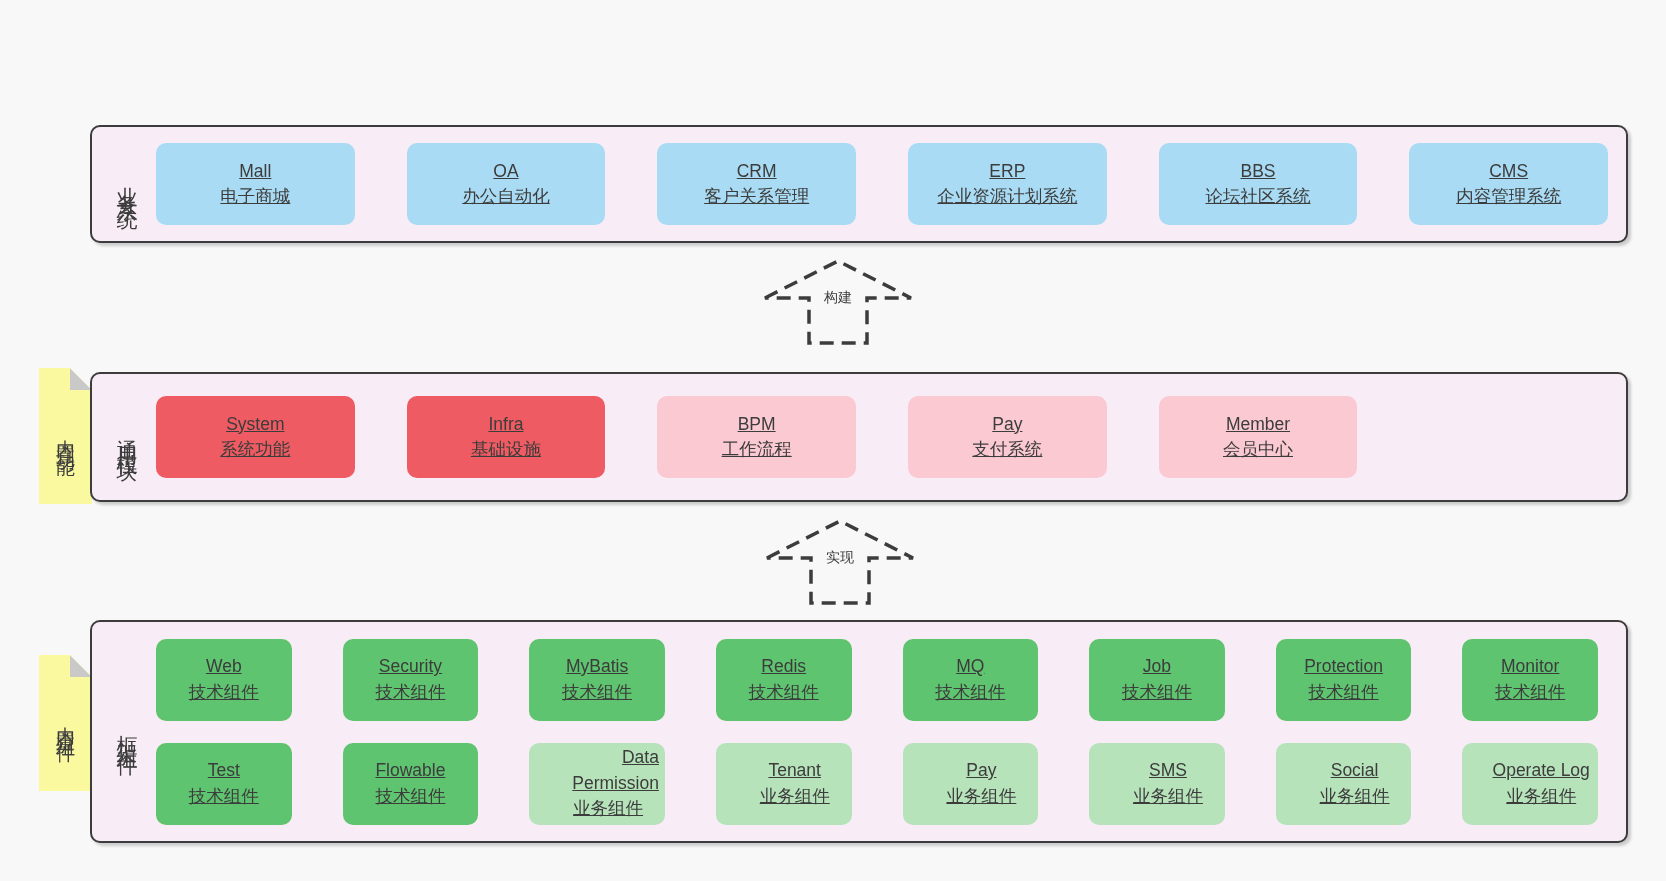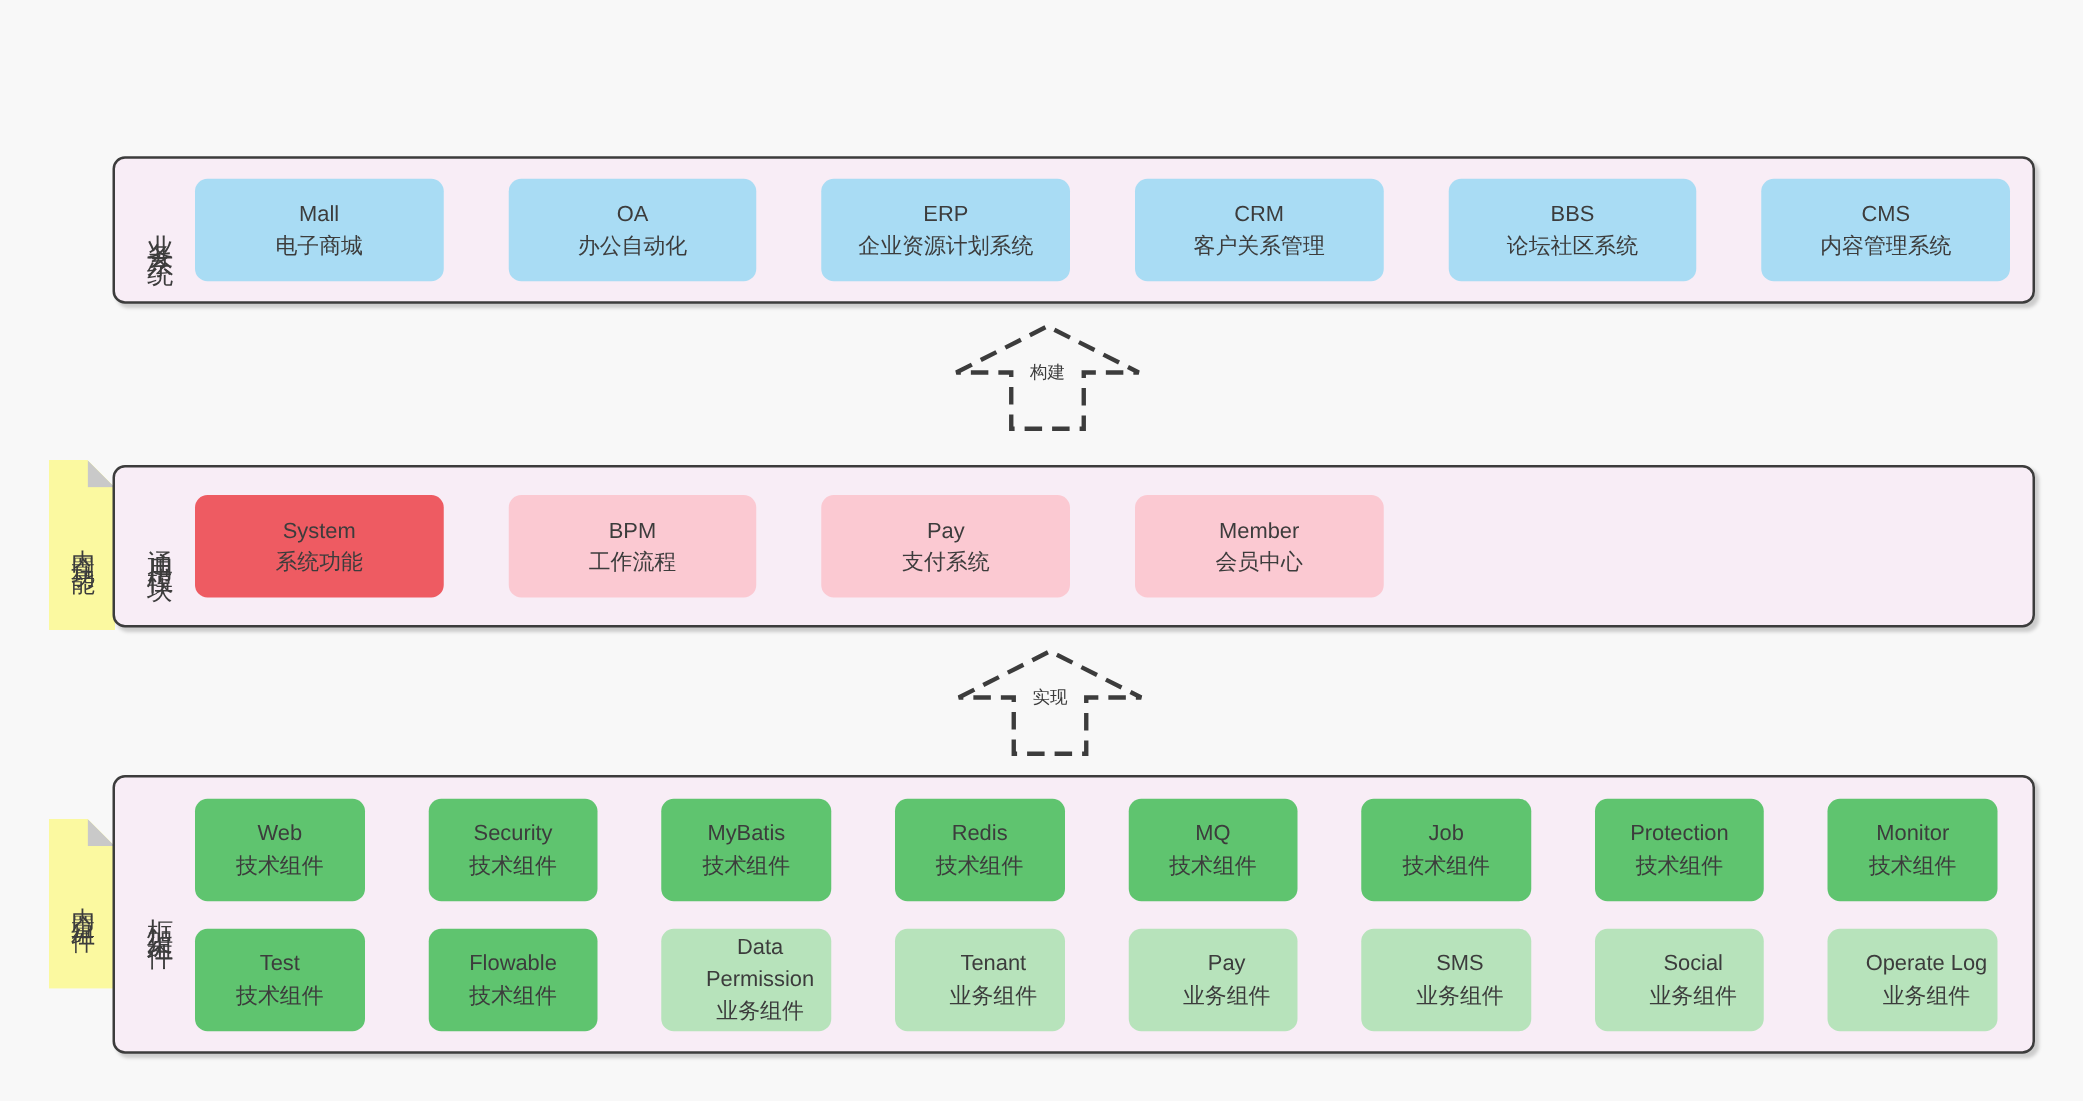--- a/index.html
+++ b/index.html
@@ -59,25 +59,26 @@
     grid-template-columns:repeat(8,1fr);
     gap:51px;
   }
   .box{
     height:82px;
     border-radius:10px;
     display:flex;
     flex-direction:column;
     align-items:center;
     justify-content:center;
-    text-align:center;
+    text-align:right;
     font-size:17.5px;
     line-height:1.45;
     padding:2px 6px;
     box-sizing:border-box;
+    text-decoration:underline;
   }
   .c-blue  {background:var(--blue,#a9dcf4);}
   .c-red   {background:var(--red,#ee5b62);}
   .c-pink  {background:var(--pink,#fbc9d2);}
   .c-green {background:var(--green,#5fc46f);}
   .c-lgreen{background:var(--light-green,#b7e3bb);padding-left:28px;}
   
   .note{
     position:absolute;
     left:39px;width:53px;height:136px;
@@ -133,26 +134,26 @@
     <div class="boxes-6">
       <div class="box c-blue">
         <div>Mall</div>
         <div>电子商城</div>
       </div>
       <div class="box c-blue">
         <div>OA</div>
         <div>办公自动化</div>
       </div>
       <div class="box c-blue">
+        <div>CRM</div>
+        <div>客户关系管理</div>
+      </div>
+      <div class="box c-blue">
         <div>ERP</div>
         <div>企业资源计划系统</div>
-      </div>
-      <div class="box c-blue">
-        <div>CRM</div>
-        <div>客户关系管理</div>
       </div>
       <div class="box c-blue">
         <div>BBS</div>
         <div>论坛社区系统</div>
       </div>
       <div class="box c-blue">
         <div>CMS</div>
         <div>内容管理系统</div>
       </div>
     </div>
@@ -170,20 +171,24 @@
     <div class="note-text">内置功能</div>
   </div>
 
   <div class="band" style="top:372px;height:130px;">
     <div class="band-label">通用模块</div>
     <div class="boxes-6">
       <div class="box c-red">
         <div>System</div>
         <div>系统功能</div>
       </div>
+      <div class="box c-red">
+        <div>Infra</div>
+        <div>基础设施</div>
+      </div>
       <div class="box c-pink">
         <div>BPM</div>
         <div>工作流程</div>
       </div>
       <div class="box c-pink">
         <div>Pay</div>
         <div>支付系统</div>
       </div>
       <div class="box c-pink">
         <div>Member</div>

